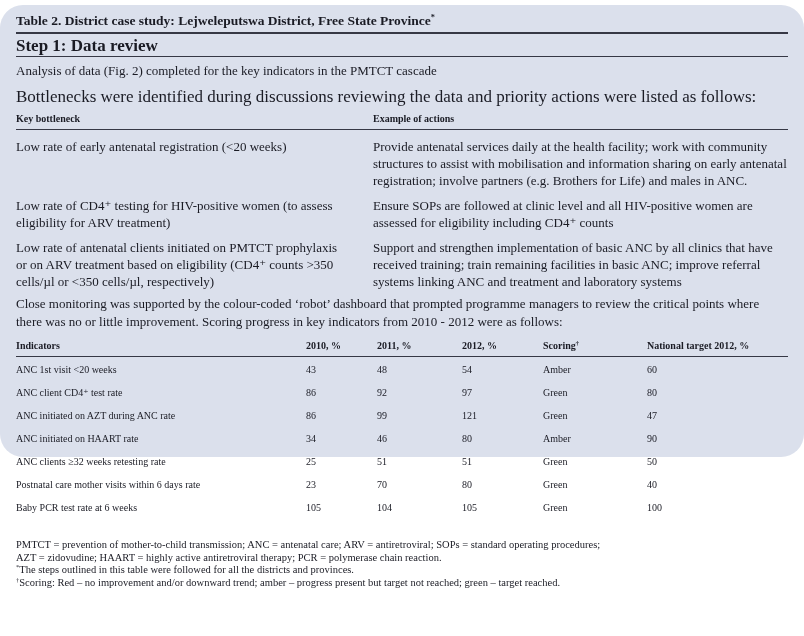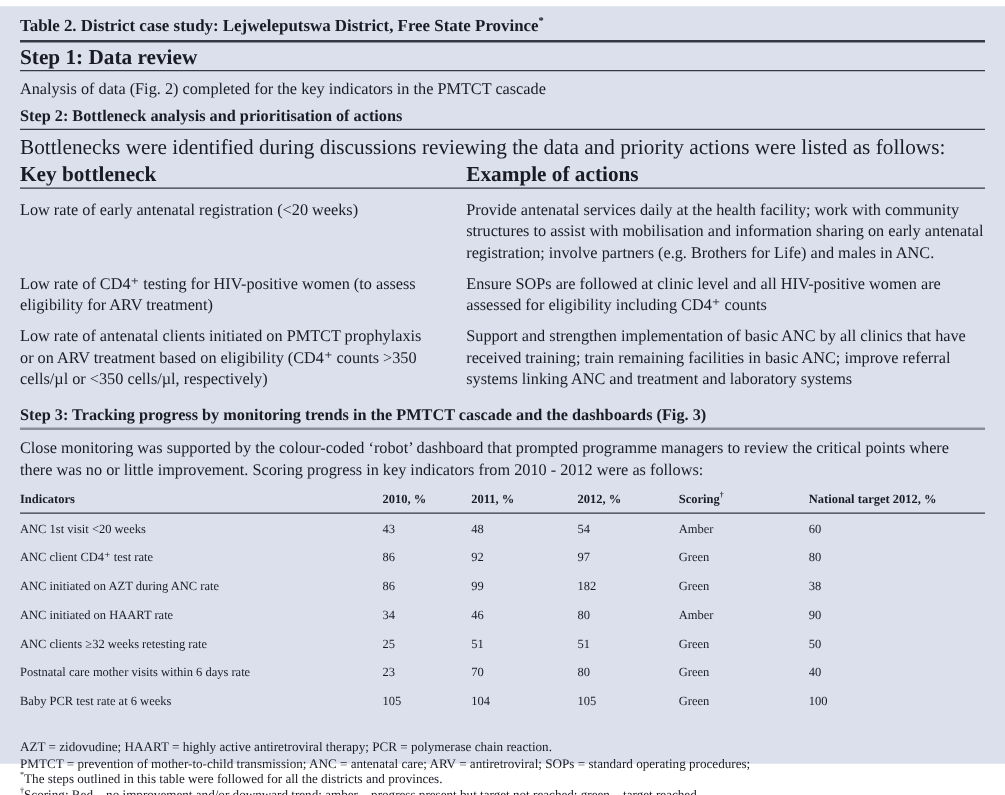--- a/index.html
+++ b/index.html
@@ -9,32 +9,33 @@
     --thick-rule:#8a8f9c;
     --text:#1a1b24;
   }
   html,body{margin:0;padding:0;background:#ffffff;}
   body{
     width:804px;height:636px;overflow:hidden;
     font-family:"Liberation Serif","DejaVu Serif",serif;
     color:var(--text);
   }
   .panel{
-    margin-top:5px;height:606px;box-sizing:border-box;
+    margin-top:5px;height:452px;box-sizing:border-box;
     background:var(--panel-bg);
     padding:0 16px;
+    border-radius:23px;
   }
   sup{font-size:0.62em;vertical-align:super;line-height:0;}
   
   .title-row{padding:8px 0 3px;border-bottom:2px solid var(--rule);font-size:13.5px;line-height:16px;font-weight:700;}
   .step1-row{padding:5px 0 3px;border-bottom:1px solid var(--rule);font-size:17px;line-height:14px;font-weight:700;}
   .analysis-row{padding:6px 0 5px;font-size:13px;line-height:15px;}
   .step2-row{padding:3px 0 3px;border-bottom:1px solid var(--rule);font-size:13px;line-height:14px;font-weight:700;}
   .intro-row{padding:6px 0 4px;font-size:17px;line-height:15px;}
-  .bn-head{display:grid;grid-template-columns:357px 1fr;padding:4px 0 3px;border-bottom:1px solid var(--rule);font-size:17px;line-height:14px;font-weight:700;}
+  .bn-head{display:grid;grid-template-columns:357px 1fr;padding:4px 0 3px;border-bottom:1px solid var(--rule);font-size:10px;line-height:14px;font-weight:700;}
   .bn-row{display:grid;grid-template-columns:357px 1fr;padding-top:8px;font-size:13px;line-height:17px;}
   .bn-col1{padding-right:22px;}
   .step3-row{margin-top:8px;padding:5px 0 3px;border-bottom:2.5px solid var(--thick-rule);font-size:13px;line-height:15px;font-weight:700;}
   .monitor-row{padding:5px 0 4px;font-size:13px;line-height:18px;}
   .ind-grid{display:grid;grid-template-columns:290px 71px 85px 81px 104px 1fr;font-size:10px;}
   .ind-head{padding:4px 0 3px;border-bottom:1px solid var(--rule);line-height:14px;font-weight:700;}
   .ind-row{padding:6px 0 4px;line-height:13px;}
   .footnotes{margin-top:21px;font-size:10.5px;line-height:12.5px;}
   .footnotes div{white-space:nowrap;}
 </style>
@@ -44,21 +45,20 @@
 <div class="panel">
 
   <div class="title-row">
     <span>Table 2. District case study: Lejweleputswa District, Free State Province</span><sup>*</sup>
   </div>
 
   <div class="step1-row">Step 1: Data review</div>
 
   <div class="analysis-row">Analysis of data (Fig. 2) completed for the key indicators in the PMTCT cascade</div>
 
-  <div class="step2-row">Step 2: Bottleneck analysis and prioritisation of actions</div>
 
   <div class="intro-row">Bottlenecks were identified during discussions reviewing the data and priority actions were listed as follows:</div>
 
   <div class="bn-head">
     <div class="bn-col1">Key bottleneck</div>
     <div>Example of actions</div>
   </div>
 
   <div>
     <div class="bn-row">
@@ -68,21 +68,20 @@
     <div class="bn-row">
       <div class="bn-col1">Low rate of CD4⁺ testing for HIV-positive women (to assess eligibility for ARV treatment)</div>
       <div class="bn-col2">Ensure SOPs are followed at clinic level and all HIV-positive women are assessed for eligibility including CD4⁺ counts</div>
     </div>
     <div class="bn-row">
       <div class="bn-col1">Low rate of antenatal clients initiated on PMTCT prophylaxis or on ARV treatment based on eligibility (CD4⁺ counts &gt;350 cells/µl or &lt;350 cells/µl, respectively)</div>
       <div class="bn-col2">Support and strengthen implementation of basic ANC by all clinics that have received training; train remaining facilities in basic ANC; improve referral systems linking ANC and treatment and laboratory systems</div>
     </div>
   </div>
 
-  <div class="step3-row">Step 3: Tracking progress by monitoring trends in the PMTCT cascade and the dashboards (Fig. 3)</div>
 
   <div class="monitor-row">Close monitoring was supported by the colour-coded ‘robot’ dashboard that prompted programme managers to review the critical points where there was no or little improvement. Scoring progress in key indicators from 2010 - 2012 were as follows:</div>
 
   <div class="ind-grid ind-head">
     <div>Indicators</div>
     <div>2010, %</div>
     <div>2011, %</div>
     <div>2012, %</div>
     <div><span>Scoring</span><sup>†</sup></div>
     <div>National target 2012, %</div>
@@ -102,23 +101,23 @@
       <div>86</div>
       <div>92</div>
       <div>97</div>
       <div>Green</div>
       <div>80</div>
     </div>
     <div class="ind-grid ind-row">
       <div>ANC initiated on AZT during ANC rate</div>
       <div>86</div>
       <div>99</div>
-      <div>182</div>
+      <div>121</div>
       <div>Green</div>
-      <div>38</div>
+      <div>47</div>
     </div>
     <div class="ind-grid ind-row">
       <div>ANC initiated on HAART rate</div>
       <div>34</div>
       <div>46</div>
       <div>80</div>
       <div>Amber</div>
       <div>90</div>
     </div>
     <div class="ind-grid ind-row">
@@ -141,19 +140,19 @@
       <div>Baby PCR test rate at 6 weeks</div>
       <div>105</div>
       <div>104</div>
       <div>105</div>
       <div>Green</div>
       <div>100</div>
     </div>
   </div>
 
   <div class="footnotes">
+    <div>PMTCT = prevention of mother-to-child transmission; ANC = antenatal care; ARV = antiretroviral; SOPs = standard operating procedures;</div>
     <div>AZT = zidovudine; HAART = highly active antiretroviral therapy; PCR = polymerase chain reaction.</div>
-    <div>PMTCT = prevention of mother-to-child transmission; ANC = antenatal care; ARV = antiretroviral; SOPs = standard operating procedures;</div>
     <div><sup>*</sup><span>The steps outlined in this table were followed for all the districts and provinces.</span></div>
     <div><sup>†</sup><span>Scoring: Red – no improvement and/or downward trend; amber – progress present but target not reached; green – target reached.</span></div>
   </div>
 
 </div>
 
 </body></html>

